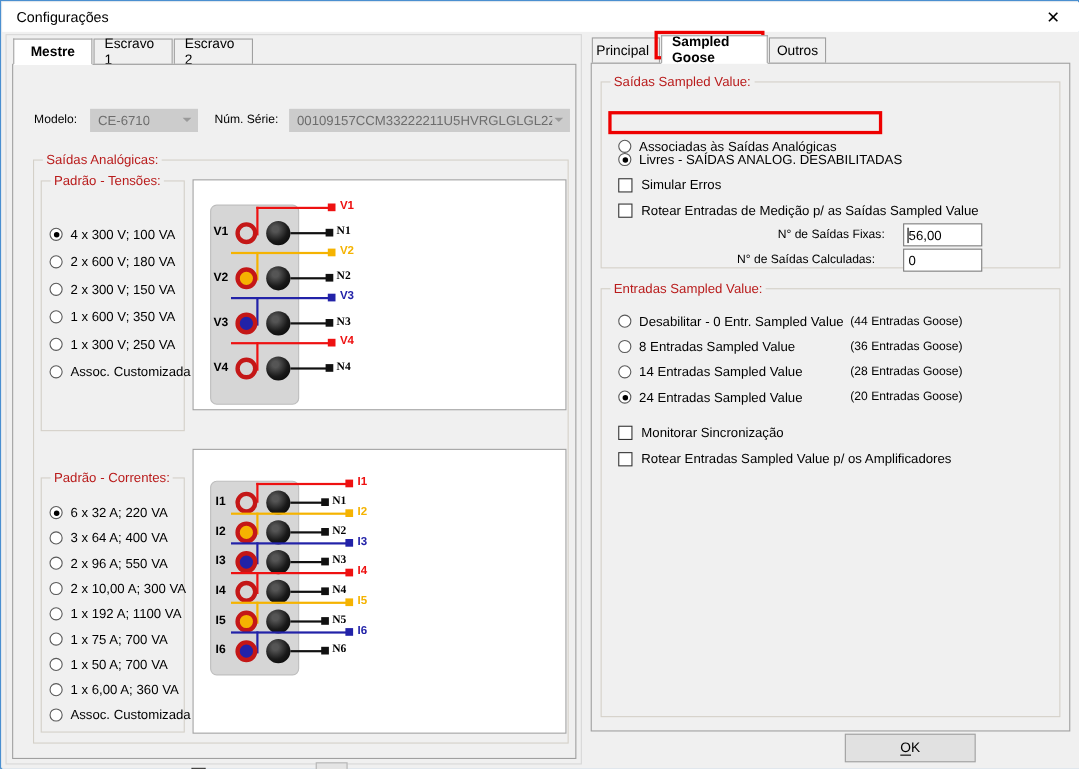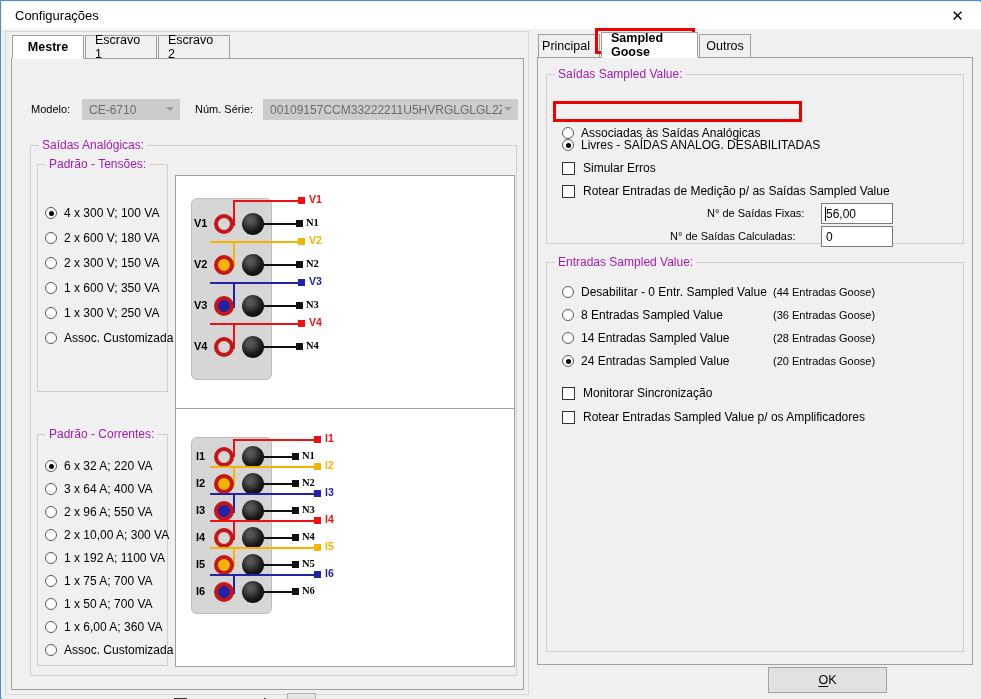--- a/index.html
+++ b/index.html
@@ -58,21 +58,21 @@
     position:absolute;box-sizing:border-box;
     background:#f0f0f0;border:1px solid #a0a0a0;
   }
 
   .grp{
     position:absolute;box-sizing:border-box;
     border:1px solid #d4d0c8;
   }
   .grp > .grp-title{
     position:absolute;top:-8px;left:8px;background:#f0f0f0;
-    padding:0 3px;font-size:12px;color:#a21caf;white-space:nowrap;text-align:right;
+    padding:0 3px;font-size:12px;color:#b91c1c;white-space:nowrap;text-align:right;
   }
   .plain-label{position:absolute;font-size:11px;white-space:nowrap;}
 
   
   .combo{
     position:absolute;box-sizing:border-box;height:21px;
     background:#cccccc;border:1px solid #cccccc;
     display:flex;align-items:center;
   }
   .combo .ctext{padding-left:6px;font-size:12px;color:#6d6d6d;
@@ -224,21 +224,21 @@
         </div>
         <div class="radio-row" style="left:33px;top:245px;">
           <span class="radio"></span>
           <span class="rl">1 x 300 V; 250 VA</span>
         </div>
         <div class="radio-row" style="left:33px;top:270px;">
           <span class="radio"></span>
           <span class="rl">Assoc. Customizada</span>
         </div>
 
-        <div class="picbox" style="left:163px;top:116px;width:340px;height:238px;">
+        <div class="picbox" style="left:163px;top:104px;width:340px;height:210px;">
           <div class="dev-body" style="left:15px;top:22px;width:79px;height:180px;"></div>
 
           <div class="wire" style="left:57px;top:24px;width:2px;height:26px;background:#ee1111;"></div>
           <div class="wire" style="left:57px;top:24px;width:67px;height:2px;background:#ee1111;"></div>
           <div class="sq" style="left:122px;top:21px;background:#ee1111;"></div>
           <div class="o-lbl" style="left:133px;top:17px;color:#ee1111;">V1</div>
           <div class="pin-lbl" style="left:18px;top:41px;">V1</div>
           <div class="jack-ring" style="left:38px;top:38px;"></div>
           <div class="jack-black" style="left:66px;top:37px;"></div>
           <div class="wire" style="left:88px;top:47px;width:36px;height:2px;background:#111;"></div>

